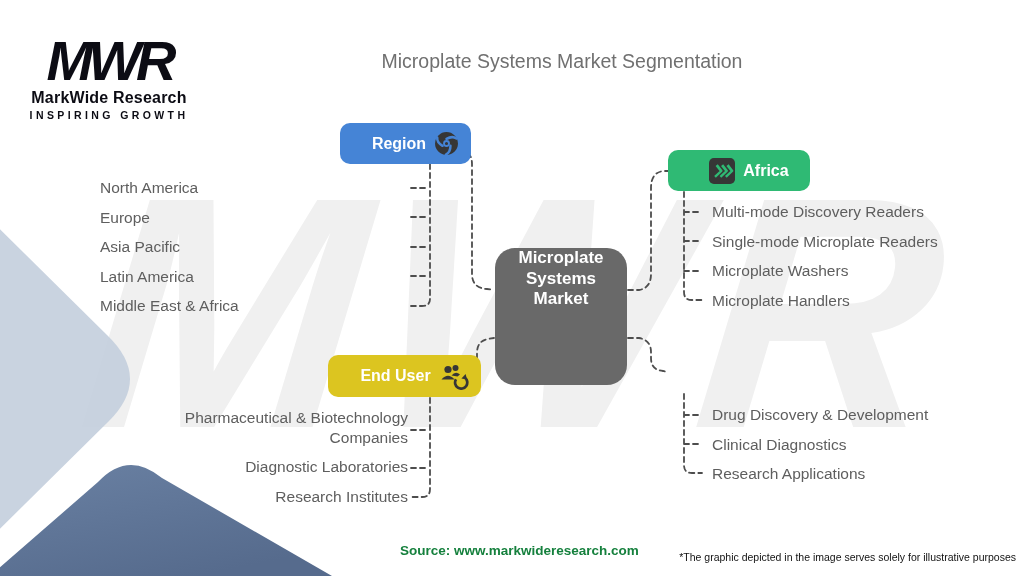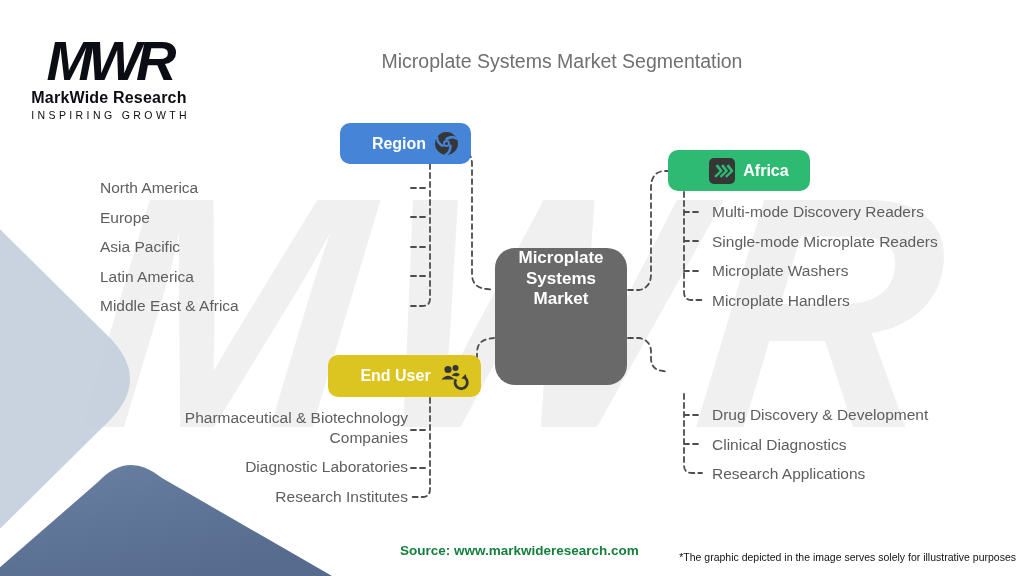--- a/index.html
+++ b/index.html
@@ -14,21 +14,21 @@
     color:#f0f0f0;line-height:1;transform:skewX(-6deg);user-select:none;
   }
   .bg-svg{position:absolute;left:0;top:0;z-index:0;}
   
   .connector-svg{position:absolute;left:0;top:0;z-index:1;}
   .connector-svg path{fill:none;stroke:#4d4d4d;stroke-width:1.8px;stroke-dasharray:5 4;stroke-linecap:round;}
   
   .logo{position:absolute;left:28px;top:34px;width:162px;text-align:center;z-index:2;color:#0c0c14;}
   .logo .mwr{font-size:56px;font-weight:900;font-style:italic;letter-spacing:-5px;line-height:0.95;}
   .logo .name{font-size:16px;font-weight:800;margin-top:2px;letter-spacing:0.2px;}
-  .logo .tagline{font-size:10.5px;font-weight:400;letter-spacing:3.4px;margin-top:2px;text-align:right;}
+  .logo .tagline{font-size:10.5px;font-weight:700;letter-spacing:3.4px;margin-top:2px;}
   .page-title{position:absolute;left:312px;top:50px;width:500px;text-align:center;
     font-size:19.5px;color:#707070;z-index:2;}
   
   .node{position:absolute;z-index:2;border-radius:10px;display:flex;align-items:center;
     justify-content:center;gap:8px;color:#fff;font-weight:bold;font-size:16px;padding-left:20px;}
   .node-region{left:340px;top:123px;width:111px;height:41px;background:#4584d6;}
   .node-product{left:668px;top:150px;width:122px;height:41px;background:#2fba74;}
   .node-enduser{left:328px;top:355px;width:133px;height:42px;background:#dcc520;}
   .node-application{left:668px;top:350px;width:142px;height:42px;background:#b55ad8;}
   .node .icon{display:flex;align-items:center;justify-content:center;}

